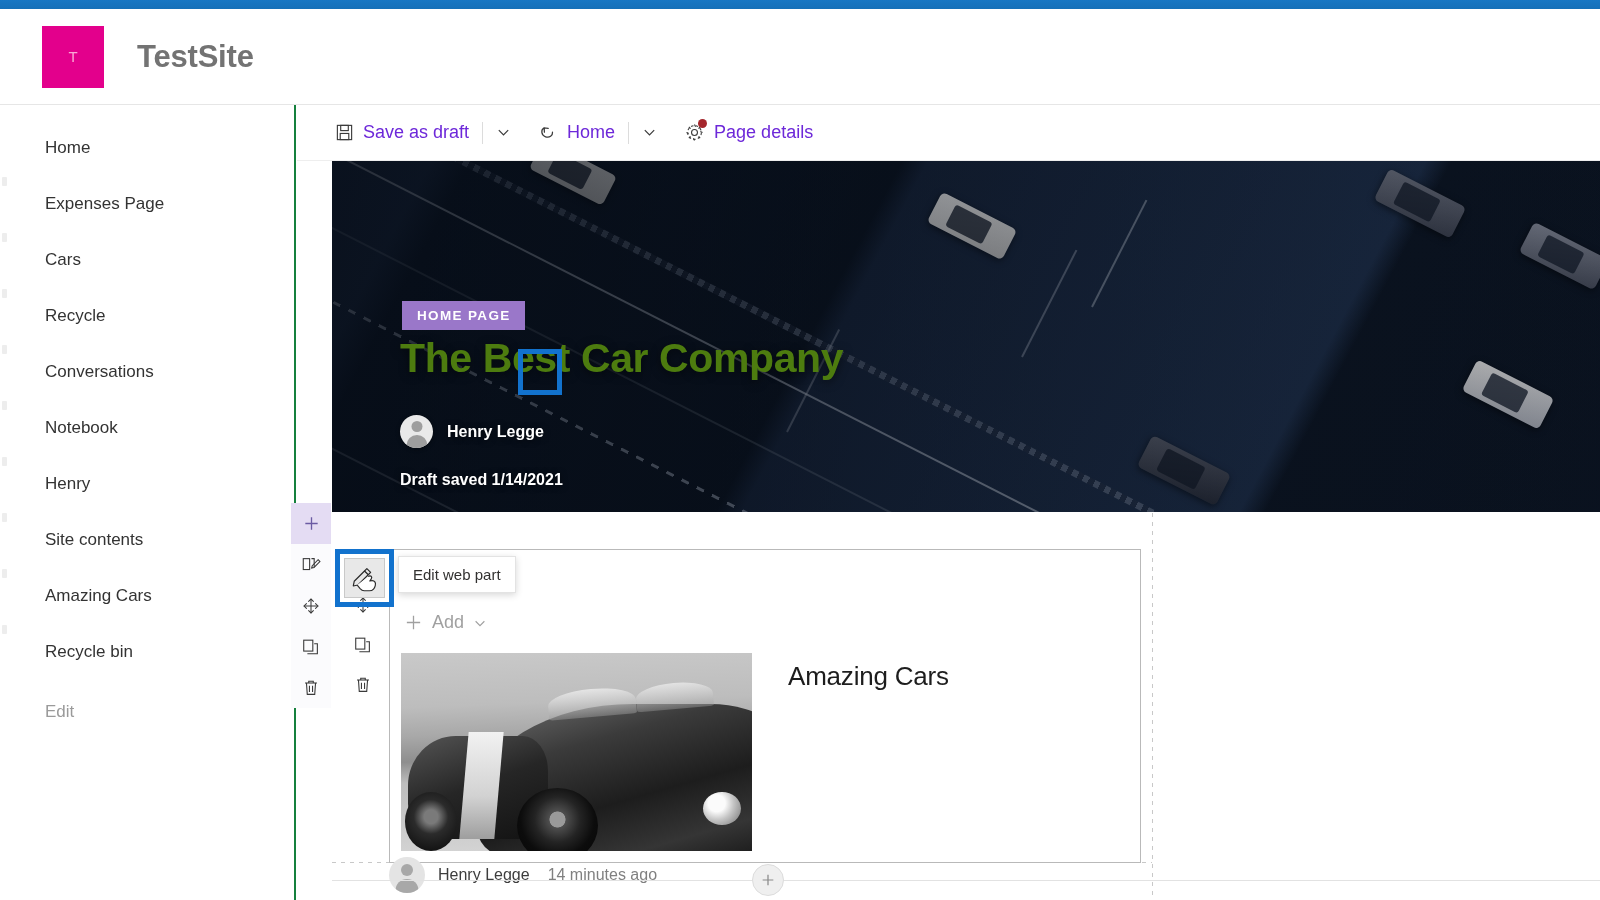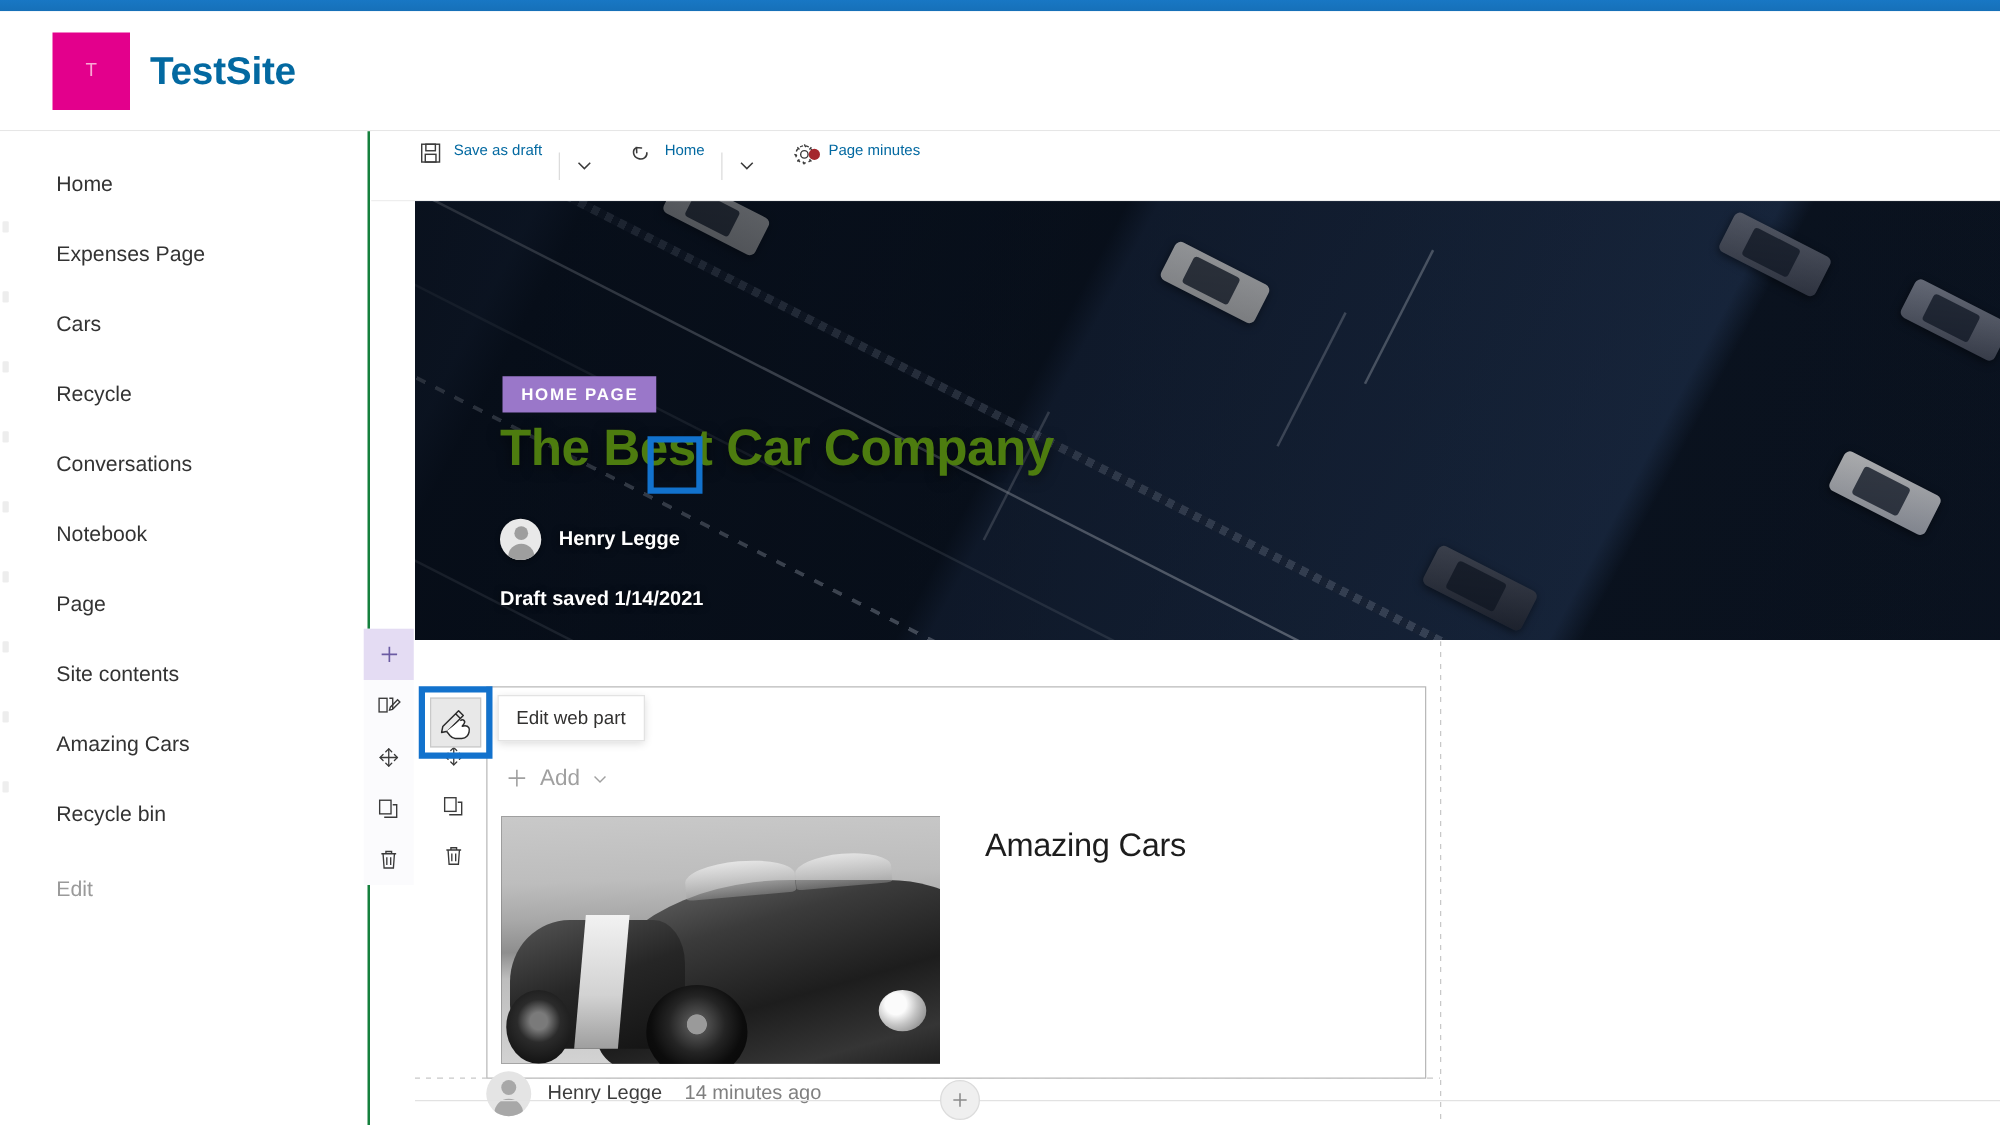--- a/index.html
+++ b/index.html
@@ -23,21 +23,21 @@
     background: #ffffff;
     display: flex; align-items: center;
   }
   .site-logo {
     width: 62px; height: 62px; margin-left: 42px;
     background: #e3008c;
     display: flex; align-items: center; justify-content: center;
     color: #f9a8d4; font-size: 15px; font-weight: 400;
   }
   .site-title {
-    margin-left: 16px; font-size: 31px; font-weight: 700; color: #0369a1;
+    margin-left: 33px; font-size: 31px; font-weight: 700; color: #737373;
     letter-spacing: -0.2px;
   }
   .header-rule {
     position: absolute; left: 0; top: 104px; width: 1600px; height: 1px;
     background: #e6e6e6;
   }
 
   
   .left-nav {
     position: absolute; left: 0; top: 105px; width: 296px; height: 795px;
@@ -63,23 +63,23 @@
   }
 
   
   .command-bar {
     position: absolute; left: 297px; top: 105px; width: 1303px; height: 56px;
     background: #ffffff;
     display: flex; align-items: center;
     border-bottom: 1px solid #eeeeee;
   }
   .cmd {
-    display: flex; align-items: flex-start; gap: 9px;
+    display: flex; align-items: center; gap: 9px;
     height: 40px; padding: 0 10px; margin-left: 8px;
-    font-size: 12px; color: #0369a1; cursor: pointer; position: relative;
+    font-size: 18px; color: #6d28d9; cursor: pointer; position: relative;
   }
   .cmd:first-child { margin-left: 28px; }
   .cmd-chev {
     width: 34px; height: 40px; display: flex; align-items: center;
     justify-content: center; cursor: pointer; color: #444;
   }
   .cmd-sep {
     width: 1px; height: 22px; background: #dcdcdc; margin: 0 3px;
   }
   .red-dot {
@@ -368,21 +368,21 @@
     <div class="nav-item">
       <span>Recycle</span>
     </div>
     <div class="nav-item">
       <span>Conversations</span>
     </div>
     <div class="nav-item">
       <span>Notebook</span>
     </div>
     <div class="nav-item">
-      <span>Page</span>
+      <span>Henry</span>
     </div>
     <div class="nav-item">
       <span>Site contents</span>
     </div>
     <div class="nav-item">
       <span>Amazing Cars</span>
     </div>
     <div class="nav-item">
       <span>Recycle bin</span>
     </div>
@@ -449,21 +449,21 @@
     <div class="cmd">
       <span>
         <svg width="21" height="21" viewBox="0 0 22 22" fill="none" stroke="#3b3b3b" stroke-width="1.15">
           <circle cx="11" cy="11" r="3.1"></circle>
           <path d="M11 2.6 L12.1 4.9 M11 19.4 L9.9 17.1 M19.4 11 L17.1 9.9 M2.6 11 L4.9 12.1
                    M16.9 5.1 L15.2 6.9 M5.1 16.9 L6.9 15.2 M16.9 16.9 L15.2 15.2 M5.1 5.1 L6.9 6.9"></path>
           <circle cx="11" cy="11" r="7.2" stroke-dasharray="2.6 2.4"></circle>
         </svg>
       </span>
       <span class="red-dot"></span>
-      <span>Page minutes</span>
+      <span>Page details</span>
     </div>
 
   </div>
 
   <div class="hero">
     <div class="hero-photo">
       <div class="road-base"></div>
 
       <div class="lane" style="left:-60px;  top:-40px;  width:1700px; transform:rotate(27deg);"></div>
       <div class="lane" style="left:-90px;  top:20px;   width:1700px; transform:rotate(27deg); opacity:.35;"></div>

